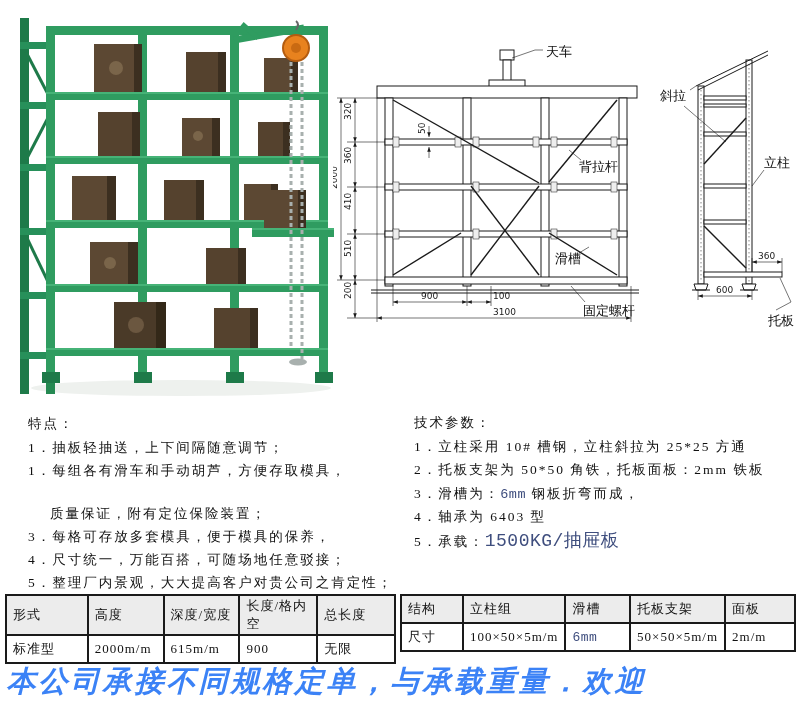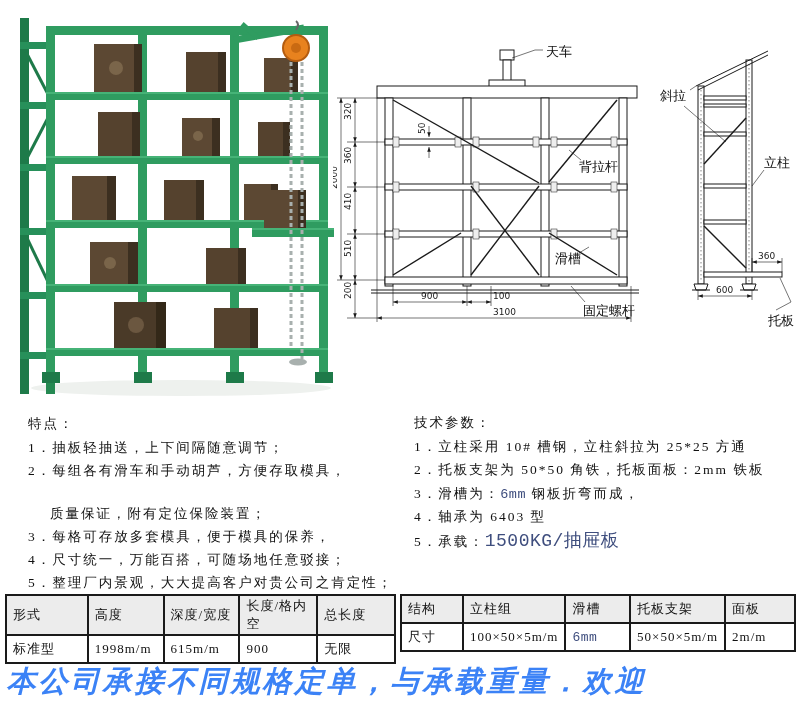--- a/index.html
+++ b/index.html
@@ -322,21 +322,21 @@
         <polygon points="94,248 108,248 106,254 96,254" class="drect"></polygon>
         <line x1="44" y1="254" x2="62" y2="254" class="dline"></line>
         <line x1="92" y1="254" x2="110" y2="254" class="dline"></line>
       </g>
     </svg>
   </div>
 
   <div class="features">
     <div class="blk-title">特点：</div>
     <div class="feat-line">1．抽板轻抽送，上下间隔随意调节；</div>
-    <div class="feat-line">2．每组各有滑车和手动胡芦，方便存取模具，</div>
+    <div class="feat-line">1．每组各有滑车和手动胡芦，方便存取模具，</div>
     <div class="feat-line cont">质量保证，附有定位保险装置；</div>
     <div class="feat-line">3．每格可存放多套模具，便于模具的保养，</div>
     <div class="feat-line">4．尺寸统一，万能百搭，可随场地任意驳接；</div>
     <div class="feat-line">5．整理厂内景观，大大提高客户对贵公司之肯定性；</div>
   </div>
 
   <div class="tech">
     <div class="blk-title">技术参数：</div>
     <div class="tech-line"><span>1．立柱采用 10# 槽钢，立柱斜拉为 25*25 方通</span><span class="hl"></span><span></span></div>
     <div class="tech-line"><span>2．托板支架为 50*50 角铁，托板面板：2mm 铁板</span><span class="hl"></span><span></span></div>
@@ -349,21 +349,21 @@
     <tbody>
         <tr>
       <th style="width:21%">形式</th>
       <th style="width:19.5%">高度</th>
       <th style="width:19.5%">深度/宽度</th>
       <th style="width:20%">长度/格内空</th>
       <th style="width:20%">总长度</th>
     </tr>
     <tr>
       <td>标准型</td>
-      <td>1998m/m</td>
+      <td>2000m/m</td>
       <td>615m/m</td>
       <td>900</td>
       <td>无限</td>
     </tr>
   </tbody>
     </table>
 
   <table class="spec-table right">
     <tbody>
         <tr>

